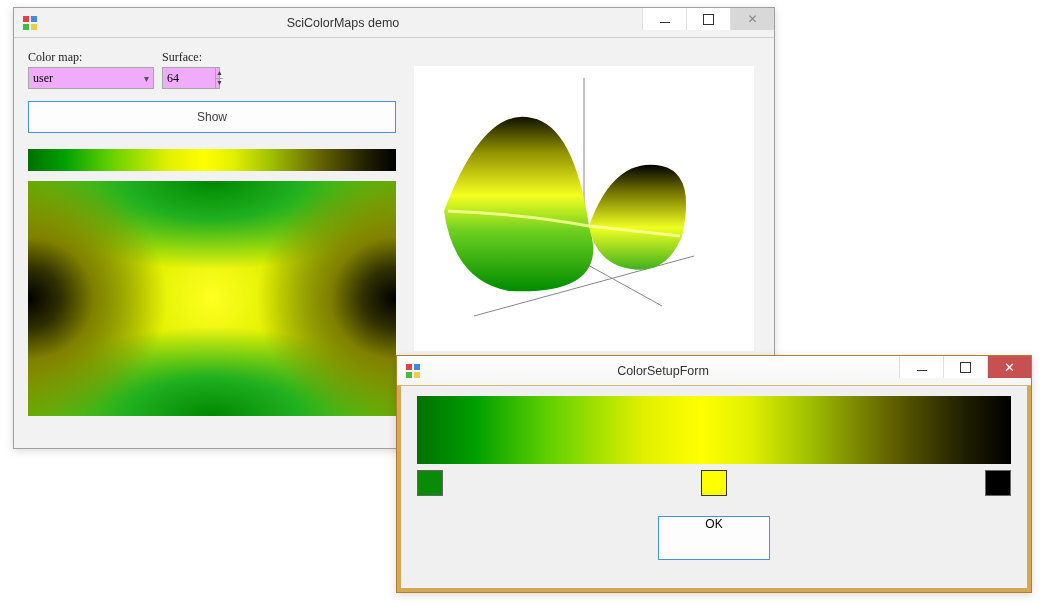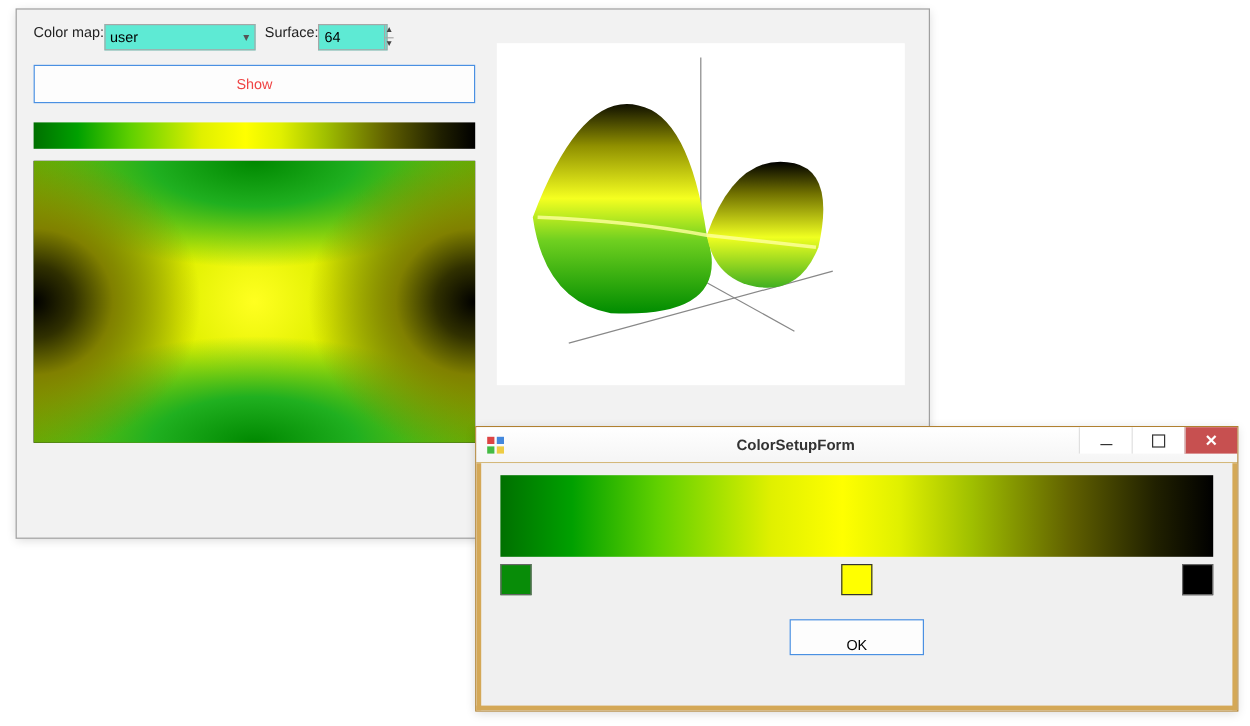--- a/index.html
+++ b/index.html
@@ -69,26 +69,26 @@
   }
   #win1 .body {
     padding: 12px 14px;
     position: relative;
     height: calc(100% - 30px);
   }
   .controls-row {
     display: flex;
     gap: 8px;
   }
-  .ctrl-group { display:flex; flex-direction:row; }
+  .ctrl-group { display:flex; flex-direction:column;font-family:Liberation Serif, serif; }
   .ctrl-label { margin-bottom: 2px; color:#222; }
   .combo, .numeric, .button {
     height: 22px;
     border: 1px solid #a7a7a7;
-    background: #5eead4;
+    background: #f0abfc;
     font-family: inherit;
     font-size: 12px;
     outline: none;
   }
   .combo {
     display:flex; align-items:center; padding:0 4px;
     justify-content:space-between;
   }
   .combo .chev { font-size:10px; color:#555; }
   .numeric {
@@ -101,21 +101,21 @@
   #cmb-colormap { width: 126px; }
   #num-colors { width: 58px; }
   #cmb-surface { width: 202px; }
   #btn-show {
     width: 368px;
     height: 32px;
     margin-top: 12px;
     border: 1px solid #4a90e2;
     background: #fdfdfd;
     display:flex; align-items:center; justify-content:center;
-    color:#ef4444;
+    color:#404040;
   }
   .gradient-strip {
     width: 368px; height: 22px;
     margin-top: 16px;
     background: linear-gradient(to right, #007000 0%, #00a000 10%, #60d000 22%, #e0f000 38%, #ffff00 48%, #e0f000 56%, #a0c000 66%, #606000 80%, #202000 92%, #000000 100%);
   }
   .heatmap {
     width: 368px; height: 235px;
     margin-top: 10px;
     position: relative;
@@ -134,21 +134,20 @@
   
   #win2 {
     left: 396px; top: 355px;
     width: 636px; height: 238px;
     background: #f0f0f0;
     border: 1px solid #b08030;
   }
   #win2 .titlebar {
     background: linear-gradient(#fff, #f5f5f5);
     border-bottom: 1px solid #d4b87a;
-    font-weight: bold;
   }
   #win2 .body {
     border: 4px solid #d4a857;
     border-top: none;
     height: calc(100% - 30px);
     background: #f0f0f0;
     padding: 10px 16px 12px 16px;
     position: relative;
   }
   .big-gradient {
@@ -162,32 +161,48 @@
   }
   .swatch {
     position:absolute; top:0;
     width: 26px; height: 26px;
     border: 1px solid #666;
   }
   #sw-left { left: 0; background:#088c08; }
   #sw-mid { left: 50%; transform:translateX(-50%); background:#ffff00; border:1px solid #333; }
   #sw-right { right: 0; background:#000; }
   #btn-ok {
-    width: 112px; height: 30px;
+    width: 112px; height: 44px;
     margin: 18px auto 0 auto;
     border: 1px solid #4a90e2;
     background: #fdfdfd;
-    display:flex; align-items:flex-end; justify-content:center;
+    display:flex; align-items:flex-start; justify-content:center;
   }
   .winforms-icon svg { display:block; }
 </style>
 </head>
 <body>
 
 <div id="win1" class="window">
+  <div class="titlebar">
+    <span class="app-icon winforms-icon">
+      <svg width="16" height="16">
+          <rect x="1" y="1" width="6" height="6" fill="#d44"></rect>
+          <rect x="9" y="1" width="6" height="6" fill="#48d"></rect>
+          <rect x="1" y="9" width="6" height="6" fill="#4b4"></rect>
+          <rect x="9" y="9" width="6" height="6" fill="#ec4"></rect>
+        </svg>
+    </span>
+    <span class="title">SciColorMaps demo</span>
+    <div class="win-controls">
+      <div class="win-btn min"></div>
+      <div class="win-btn max"></div>
+      <div class="win-btn close-gray"></div>
+    </div>
+  </div>
   <div class="body">
     <div class="controls-row">
       <div class="ctrl-group">
         <span class="ctrl-label">Color map:</span>
         <div id="cmb-colormap" class="combo">
           <span>user</span>
           <span class="chev">▾</span>
         </div>
       </div>
       <div class="ctrl-group">

